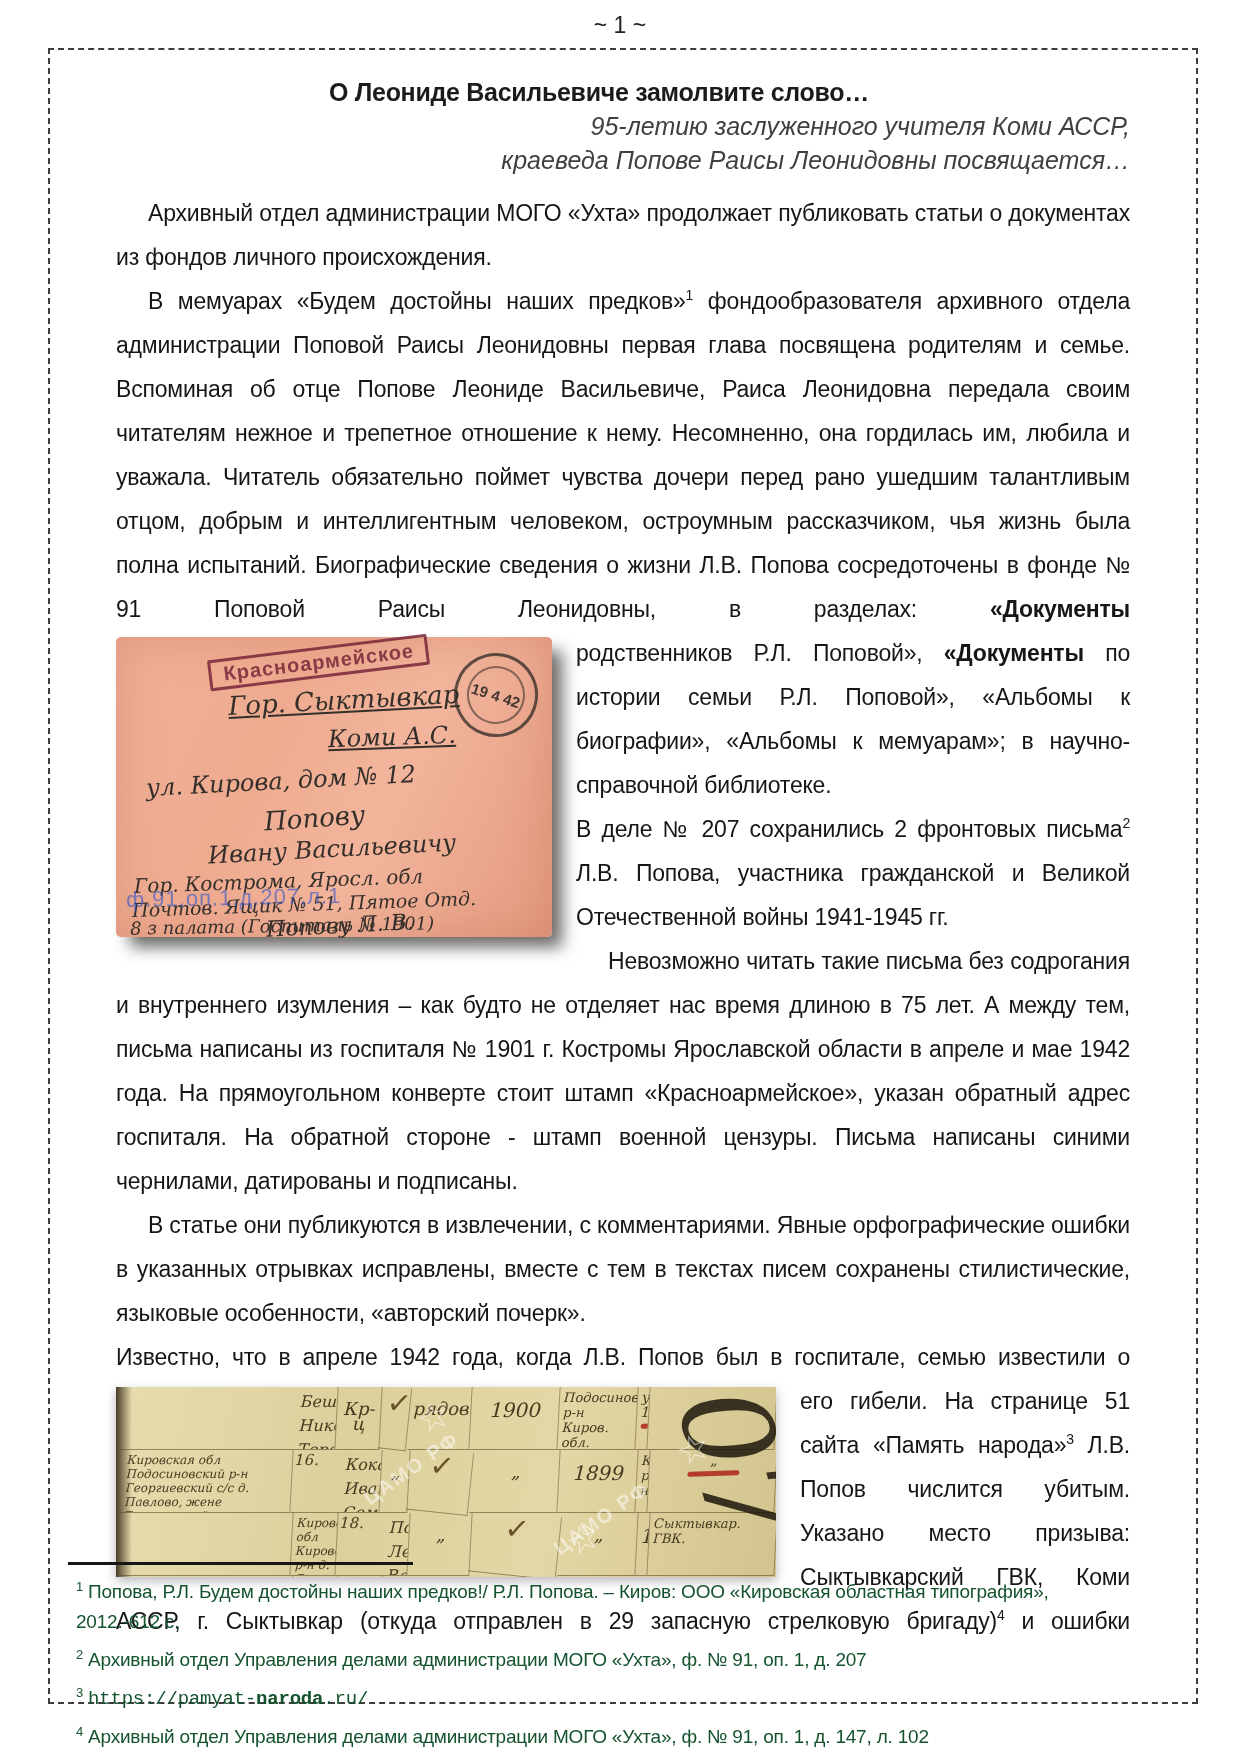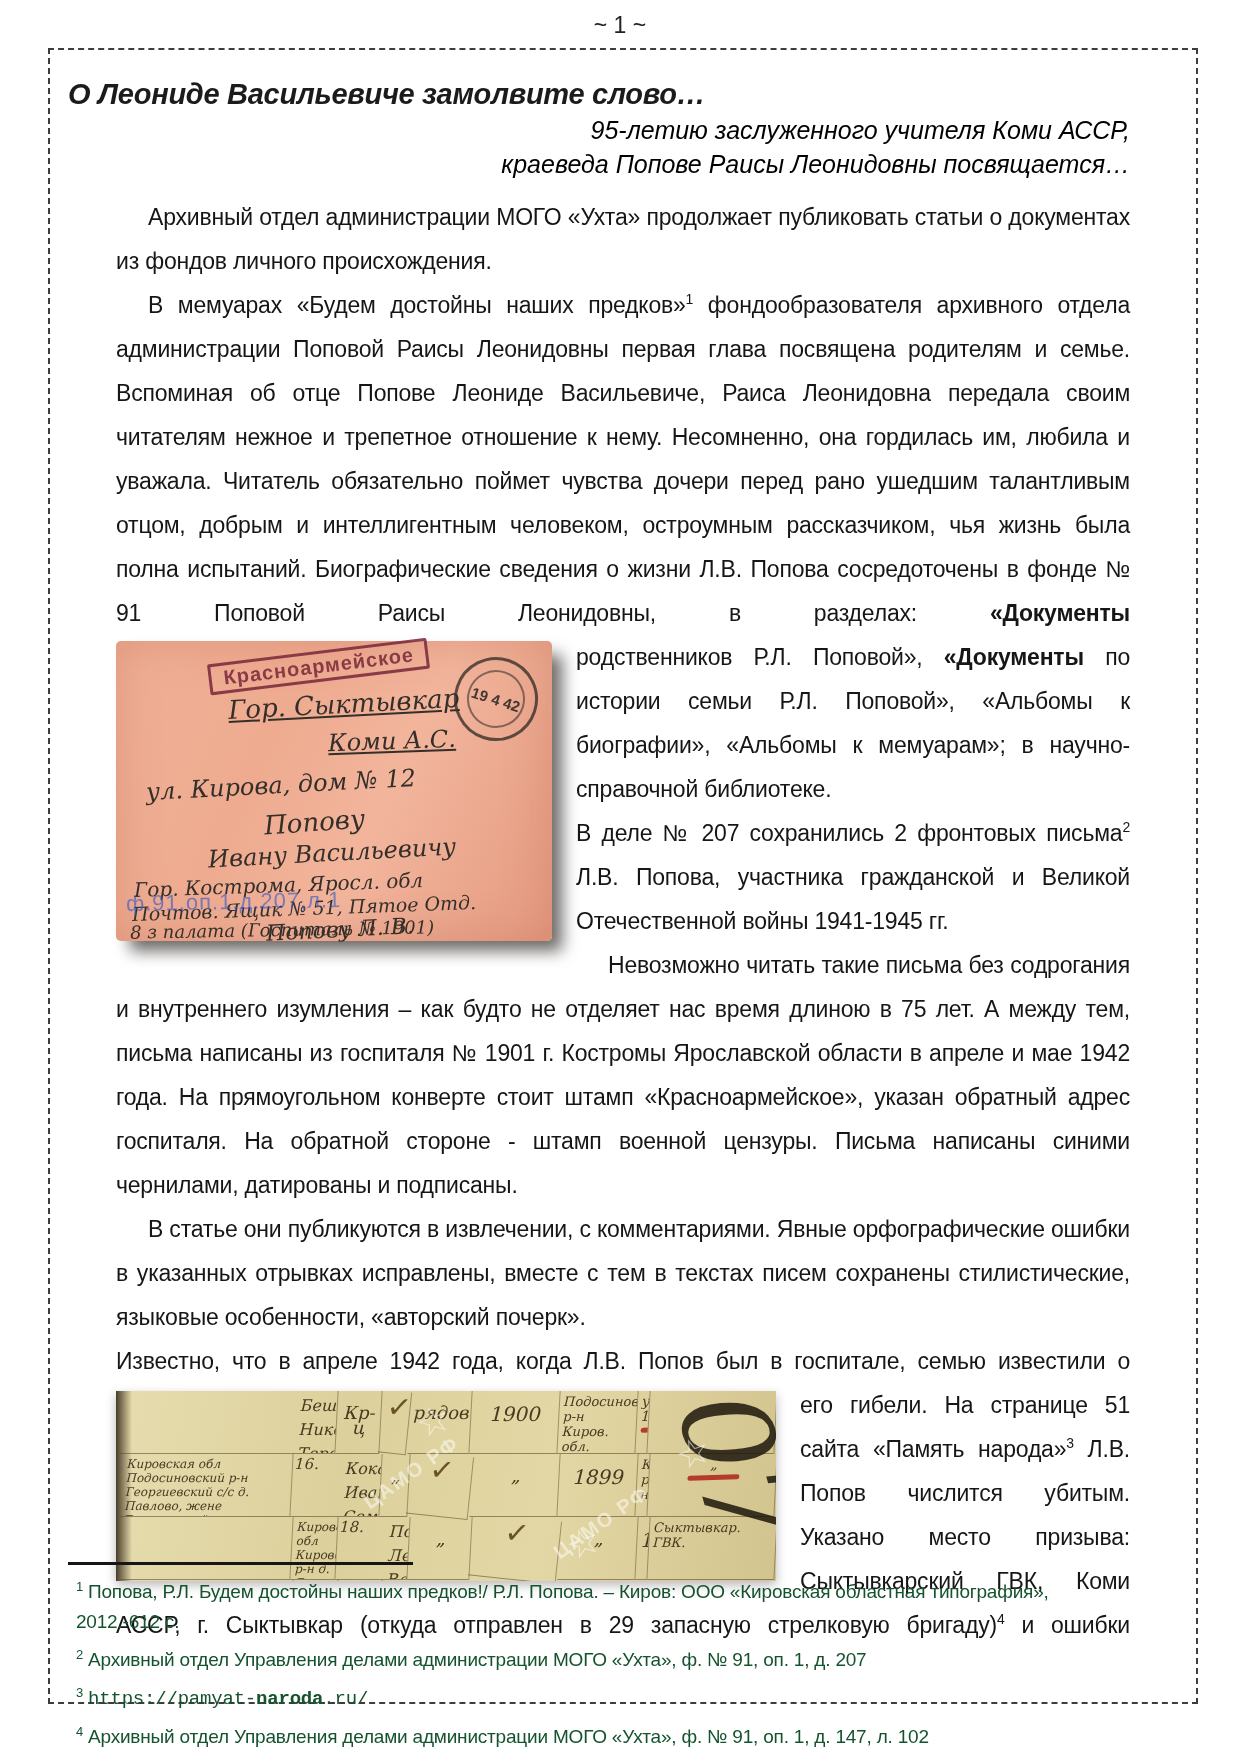--- a/index.html
+++ b/index.html
@@ -4,22 +4,22 @@
 <style>
   html,body { margin:0; padding:0; background:#fff; }
   .page { position:relative; width:1240px; height:1754px; background:#ffffff;
           font-family:"Liberation Sans",sans-serif; color:#1b1b1b; overflow:hidden; }
   .page-num { position:absolute; top:12px; left:0; width:100%; text-align:center;
               font-size:23px; color:#222; }
   .border-frame { position:absolute; left:48px; top:48px; width:1146px; height:1652px;
                   border:2px dashed #3d3d3d; pointer-events:none; }
   .content { position:absolute; left:68px; top:64px; width:1062px; }
 
-  h1.title { margin:14px 0 2px 0; font-size:29px; font-weight:bold;
-             font-style:italic; letter-spacing:-0.3px; }
+  h1.title { margin:14px 0 2px 0; text-align:center; font-size:25px; font-weight:bold;
+             letter-spacing:-0.3px; }
   .dedication { text-align:right; font-style:italic; font-size:25px; line-height:34px; }
 
   .article { margin-top:14px;margin-left:48px; }
   .para { margin:0; font-size:23px; line-height:44px; text-align:justify;
           letter-spacing:-0.2px; color:#161616; }
   .para.ind { text-indent:32px; }
   .para.fill { text-align-last:justify; }
   .sup { font-size:14px; vertical-align:super; line-height:0; }
   b.qb { font-weight:bold; }
 
@@ -100,21 +100,21 @@
 <body>
 
 <div class="page">
 
   <div class="page-num">~ 1 ~</div>
   <div class="border-frame"></div>
 
   <div class="content">
 
     <h1 class="title">О Леониде Васильевиче замолвите слово…</h1>
-    <div class="dedication" style="color:#000000">
+    <div class="dedication" style="color:#404040">
       <div>95-летию заслуженного учителя Коми АССР,</div>
       <div>краеведа Попове Раисы Леонидовны посвящается…</div>
     </div>
 
     <div class="article">
 
       <p class="para ind"><span>Архивный отдел администрации МОГО «Ухта» продолжает публиковать статьи о документах из фондов личного происхождения.</span></p>
 
       <p class="para ind fill"><span>В мемуарах «Будем достойны наших предков»</span><span class="sup">1</span><span> фондообразователя архивного отдела администрации Поповой Раисы Леонидовны первая глава посвящена родителям и семье. Вспоминая об отце Попове Леониде Васильевиче, Раиса Леонидовна передала своим читателям нежное и трепетное отношение к нему. Несомненно, она гордилась им, любила и уважала. Читатель обязательно поймет чувства дочери перед рано ушедшим талантливым отцом, добрым и интеллигентным человеком, остроумным рассказчиком, чья жизнь была полна испытаний. Биографические сведения о жизни Л.В. Попова сосредоточены в фонде № 91 Поповой Раисы Леонидовны, в разделах: </span><b class="qb">«Документы</b></p>
 

